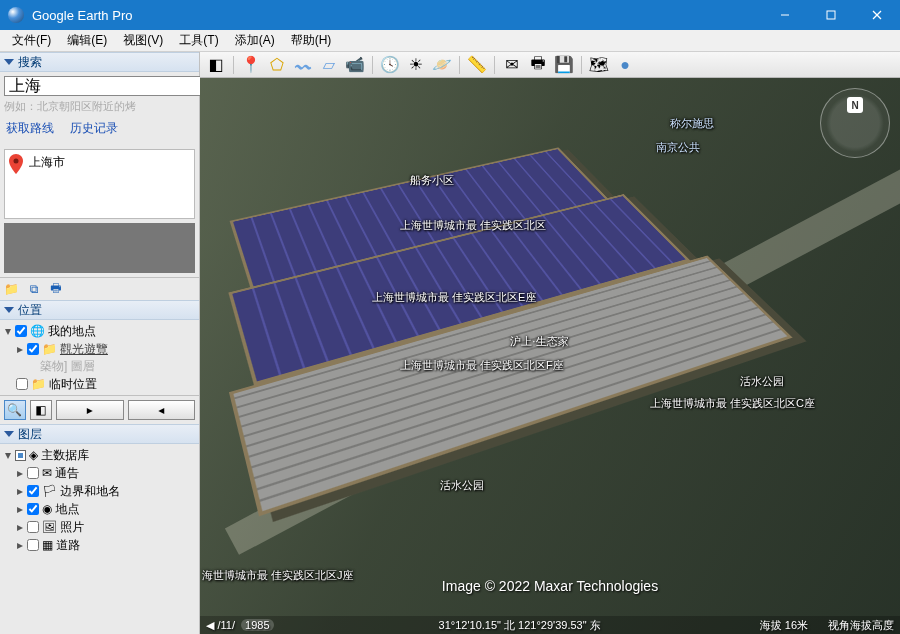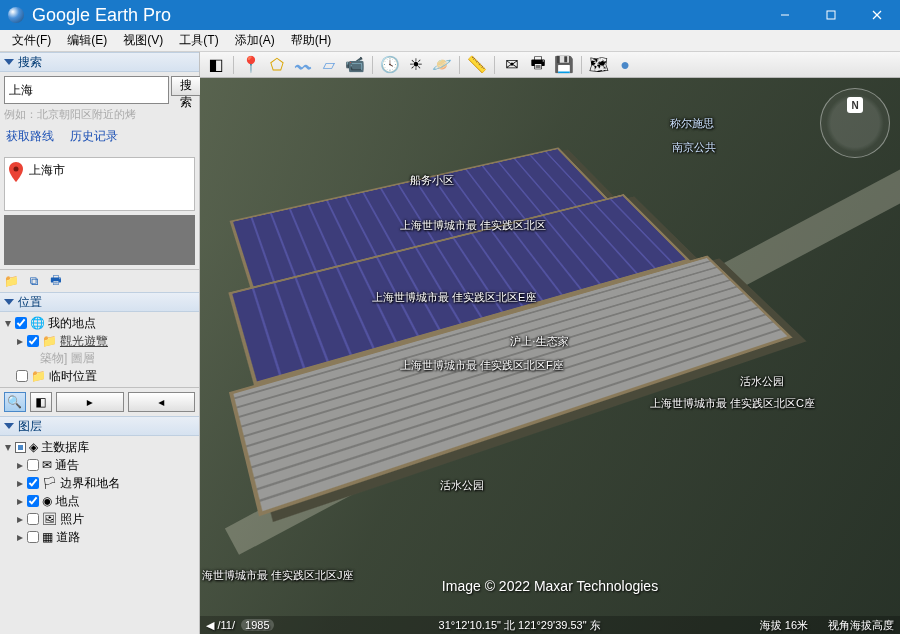--- a/index.html
+++ b/index.html
@@ -1,42 +1,42 @@
 <!DOCTYPE html>
 <html><head>
 <meta charset="utf-8">
 <style>
 * { box-sizing: border-box; margin: 0; padding: 0; font-family: "Microsoft YaHei", "Segoe UI", sans-serif; }
 body { width: 900px; height: 634px; overflow: hidden; background: #fff; }
 
-.titlebar { height: 30px; background: #1979ca; color: #fff; display: flex; align-items: center; font-size: 18px; }
+.titlebar { height: 30px; background: #1979ca; color: #fff; display: flex; align-items: center; font-size: 13px; }
 .titlebar .app-icon { width: 16px; height: 16px; border-radius: 50%; background: radial-gradient(circle at 30% 30%, #fff, #4a90d9 40%, #1a4a7a); margin: 0 8px; }
 .titlebar .title { flex: 1; }
 .win-btns { display: flex; }
 .win-btn { width: 46px; height: 30px; display: flex; align-items: center; justify-content: center; cursor: pointer; }
 
 .menubar { height: 22px; background: #f0f0f0; border-bottom: 1px solid #d0d0d0; display: flex; align-items: center; font-size: 12px; padding: 0 4px; }
 .menubar .mi { padding: 4px 8px; cursor: pointer; }
 
 .content { display: flex; height: calc(634px - 30px - 22px); }
 
 .sidebar { width: 200px; background: #eaeaea; border-right: 1px solid #c0c0c0; display: flex; flex-direction: column; font-size: 12px; }
 
 .panel-hdr { height: 20px; background: linear-gradient(#e8eef6, #d6e2f0); border-top: 1px solid #bfcfe0; border-bottom: 1px solid #bfcfe0; display: flex; align-items: center; padding: 0 4px; color: #003a74; font-size: 12px; cursor: pointer; }
 .panel-hdr .tri { width: 0; height: 0; border-left: 5px solid transparent; border-right: 5px solid transparent; border-top: 6px solid #2a5a9e; margin-right: 4px; }
 
 .searchbox { padding: 4px; background: #eaeaea; }
 .search-row { display: flex; gap: 2px; }
-.search-row input { flex: 1; height: 28px; font-size: 12px; border: 1px solid #888; padding: 0 4px; }
+.search-row input { flex: 1; height: 20px; font-size: 16px; border: 1px solid #888; padding: 0 4px; }
 .search-row button { height: 20px; padding: 0 8px; font-size: 12px; background: linear-gradient(#fff,#e0e0e0); border: 1px solid #888; cursor: pointer; }
 .hint { color: #aaa; font-size: 11px; margin-top: 3px; white-space: nowrap; overflow: hidden; }
 .search-links { display: flex; gap: 16px; font-size: 12px; color: #1a4fb4; margin: 6px 2px; }
 .search-links span { cursor: pointer; }
 
-.result-card { background: #fff; border: 1px solid #bbb; margin: 2px 4px; height: 54px; padding: 4px; display: flex; align-items: flex-start; gap: 6px; }
+.result-card { background: #fff; border: 1px solid #bbb; margin: 2px 4px; height: 70px; padding: 4px; display: flex; align-items: flex-start; gap: 6px; }
 .pin { width: 14px; height: 20px; position: relative; }
 .pin svg { display: block; }
 .grey-area { background: #777; height: 50px; margin: 2px 4px 4px; }
 
 .tb-small { display: flex; gap: 6px; padding: 3px 4px; border-top: 1px solid #c0c0c0; background: #eaeaea; }
 .tb-small .ic { width: 16px; height: 16px; cursor: pointer; display:flex; align-items:center; justify-content:center; color:#1a5fb4; }
 
 .places { padding: 2px 4px; font-size: 12px; }
 .tree-row { display: flex; align-items: center; gap: 3px; height: 18px; white-space: nowrap; }
 .tree-row .arrow { width: 8px; text-align: center; color: #555; cursor: pointer; }
@@ -256,21 +256,21 @@
       <div class="ground"></div>
       <div class="road1"></div>
 
       <div class="bldg">
         <div class="roof r1"></div>
         <div class="roof r2"></div>
         <div class="roof r3"></div>
       </div>
 
       <div class="maplabel link" style="top:38px; left:470px">称尔施思</div>
-      <div class="maplabel link" style="top:62px; left:472px">南京公共</div>
+      <div class="maplabel link" style="top:62px; left:456px">南京公共</div>
       <div class="maplabel" style="top:95px; left:210px">船务小区</div>
       <div class="maplabel" style="top:140px; left:200px">上海世博城市最 佳实践区北区</div>
       <div class="maplabel" style="top:212px; left:172px">上海世博城市最 佳实践区北区E座</div>
       <div class="maplabel" style="top:256px; left:310px">沪上·生态家</div>
       <div class="maplabel" style="top:280px; left:200px">上海世博城市最 佳实践区北区F座</div>
       <div class="maplabel" style="top:296px; left:540px">活水公园</div>
       <div class="maplabel" style="top:318px; left:450px">上海世博城市最 佳实践区北区C座</div>
       <div class="maplabel" style="top:400px; left:240px">活水公园</div>
       <div class="maplabel" style="top:490px; left:2px">海世博城市最 佳实践区北区J座</div>
 

